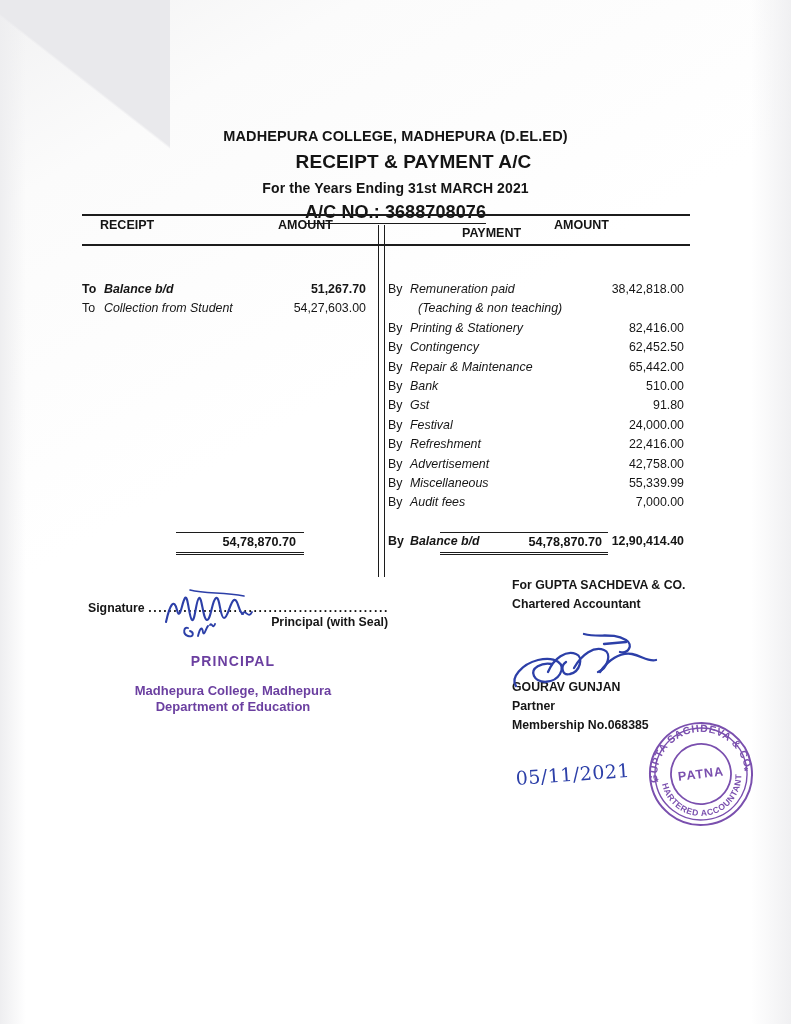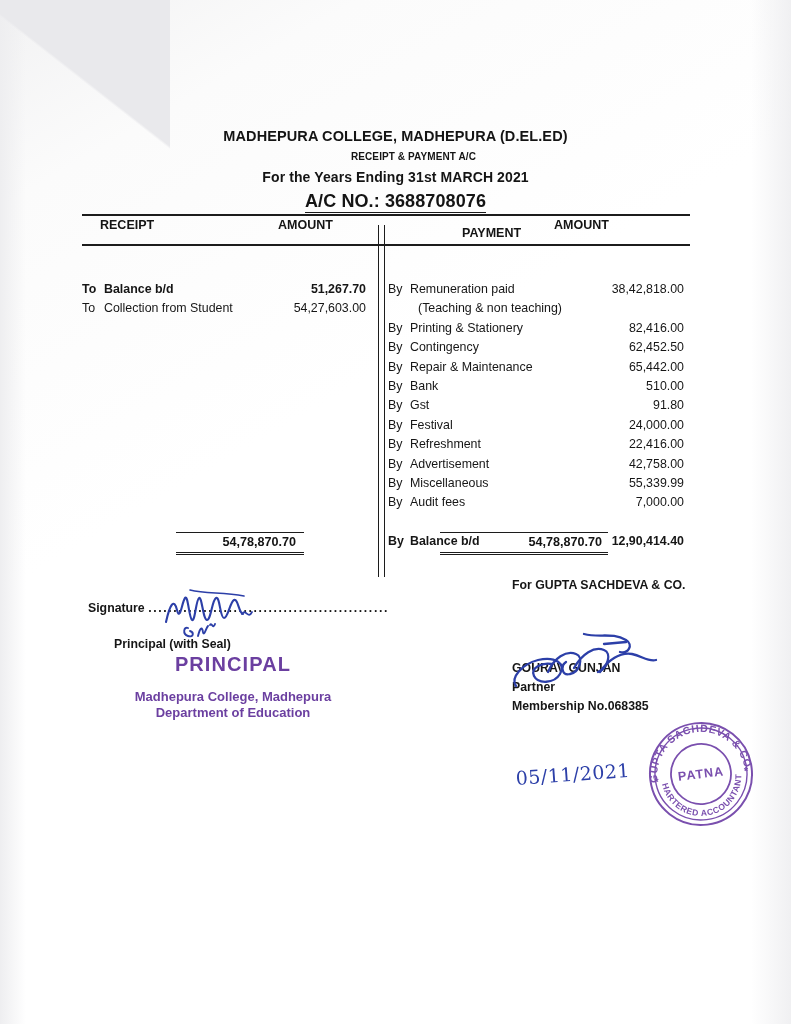--- a/index.html
+++ b/index.html
@@ -53,21 +53,21 @@
     top: 128px;
     width: 791px;
     text-align: center;
   }
   .doc-head .line {
     font-weight: bold;
     letter-spacing: .1px;
     color: #141414;
   }
   .head-1 { font-size: 14.5px; margin-bottom: 7px; }
-  .head-2 { font-size: 10px; margin-bottom: 7px; padding-left: 36px; }
+  .head-2 { font-size: 19px; margin-bottom: 7px; padding-left: 36px; }
   .head-3 { font-size: 14px;   margin-bottom: 6px; }
   .head-4 { font-size: 18px; text-align: center; }
   .head-4 span {
     border-bottom: 1.6px solid #1a1a1a;
     padding-bottom: 1px;
   }
 
   
   .ledger {
     position: absolute;
@@ -134,20 +134,21 @@
   }
   .row .pfx {
     position: absolute;
     left: 0;
     top: 0;
   }
   .row .label {
     position: absolute;
     left: 22px;
     top: 0;
+    font-style: italic;
   }
   .row .amount {
     position: absolute;
     right: 0;
     top: 0;
     text-align: right;
   }
   .side-left .row .amount { right: 8px; }
   .side-right .row .amount { right: 6px; }
   .row.bold, .row.bold .pfx, .row.bold .label, .row.bold .amount {
@@ -191,25 +192,25 @@
     width: 300px;
   }
   .sig-line {
     font-size: 12.3px;
     font-weight: bold;
     color: #161616;
     white-space: nowrap;
   }
   .dots { letter-spacing: 1.6px; font-weight: bold; }
   .sig-principal {
-    margin-top: 22px;
     margin-left: 26px;
     font-size: 12.3px;
     font-weight: bold;
     color: #161616;
+    text-align: right;
   }
 
   .ink-sig-left {
     position: absolute;
     left: 160px;
     top: 588px;
     width: 120px;
     height: 56px;
     pointer-events: none;
   }
@@ -217,21 +218,21 @@
   .seal-principal {
     position: absolute;
     left: 118px;
     top: 654px;
     width: 230px;
     text-align: center;
     color: #6b3fa0;
     pointer-events: none;
   }
   .seal-principal .sp-title {
-    font-size: 20px;
+    font-size: 14px;
     font-weight: bold;
     letter-spacing: 1.1px;
     line-height: 1.05;
     text-align: center;
   }
   .seal-principal .sp-l2 {
     font-size: 13px;
     font-weight: bold;
     margin-top: 14px;
   }
@@ -432,20 +433,21 @@
   </svg>
 
   <div class="seal-principal">
     <div class="sp-title">PRINCIPAL</div>
     <div class="sp-l2">Madhepura College, Madhepura</div>
     <div class="sp-l3">Department of Education</div>
   </div>
 
   <div class="sig-right">
     <div class="sr-line">For GUPTA SACHDEVA &amp; CO.</div>
+    <div class="sr-line">Chartered Accountant</div>
     <div class="gap"></div>
     <div class="sr-line">GOURAV GUNJAN</div>
     <div class="sr-line">Partner</div>
     <div class="sr-line">Membership No.068385</div>
   </div>
 
   <svg class="ink-sig-right" viewBox="0 0 160 74">
     <g fill="none" stroke="#2c3fa8" stroke-width="2.3" stroke-linecap="round">
       <path d="M8 58 C2 50, 14 36, 30 32 C48 28, 58 36, 52 46 C46 56, 30 56, 26 48 C22 40, 34 34, 44 36"></path>
       <path d="M40 44 C46 30, 58 22, 68 26 C76 29, 72 44, 62 46 C54 48, 52 38, 58 34"></path>

